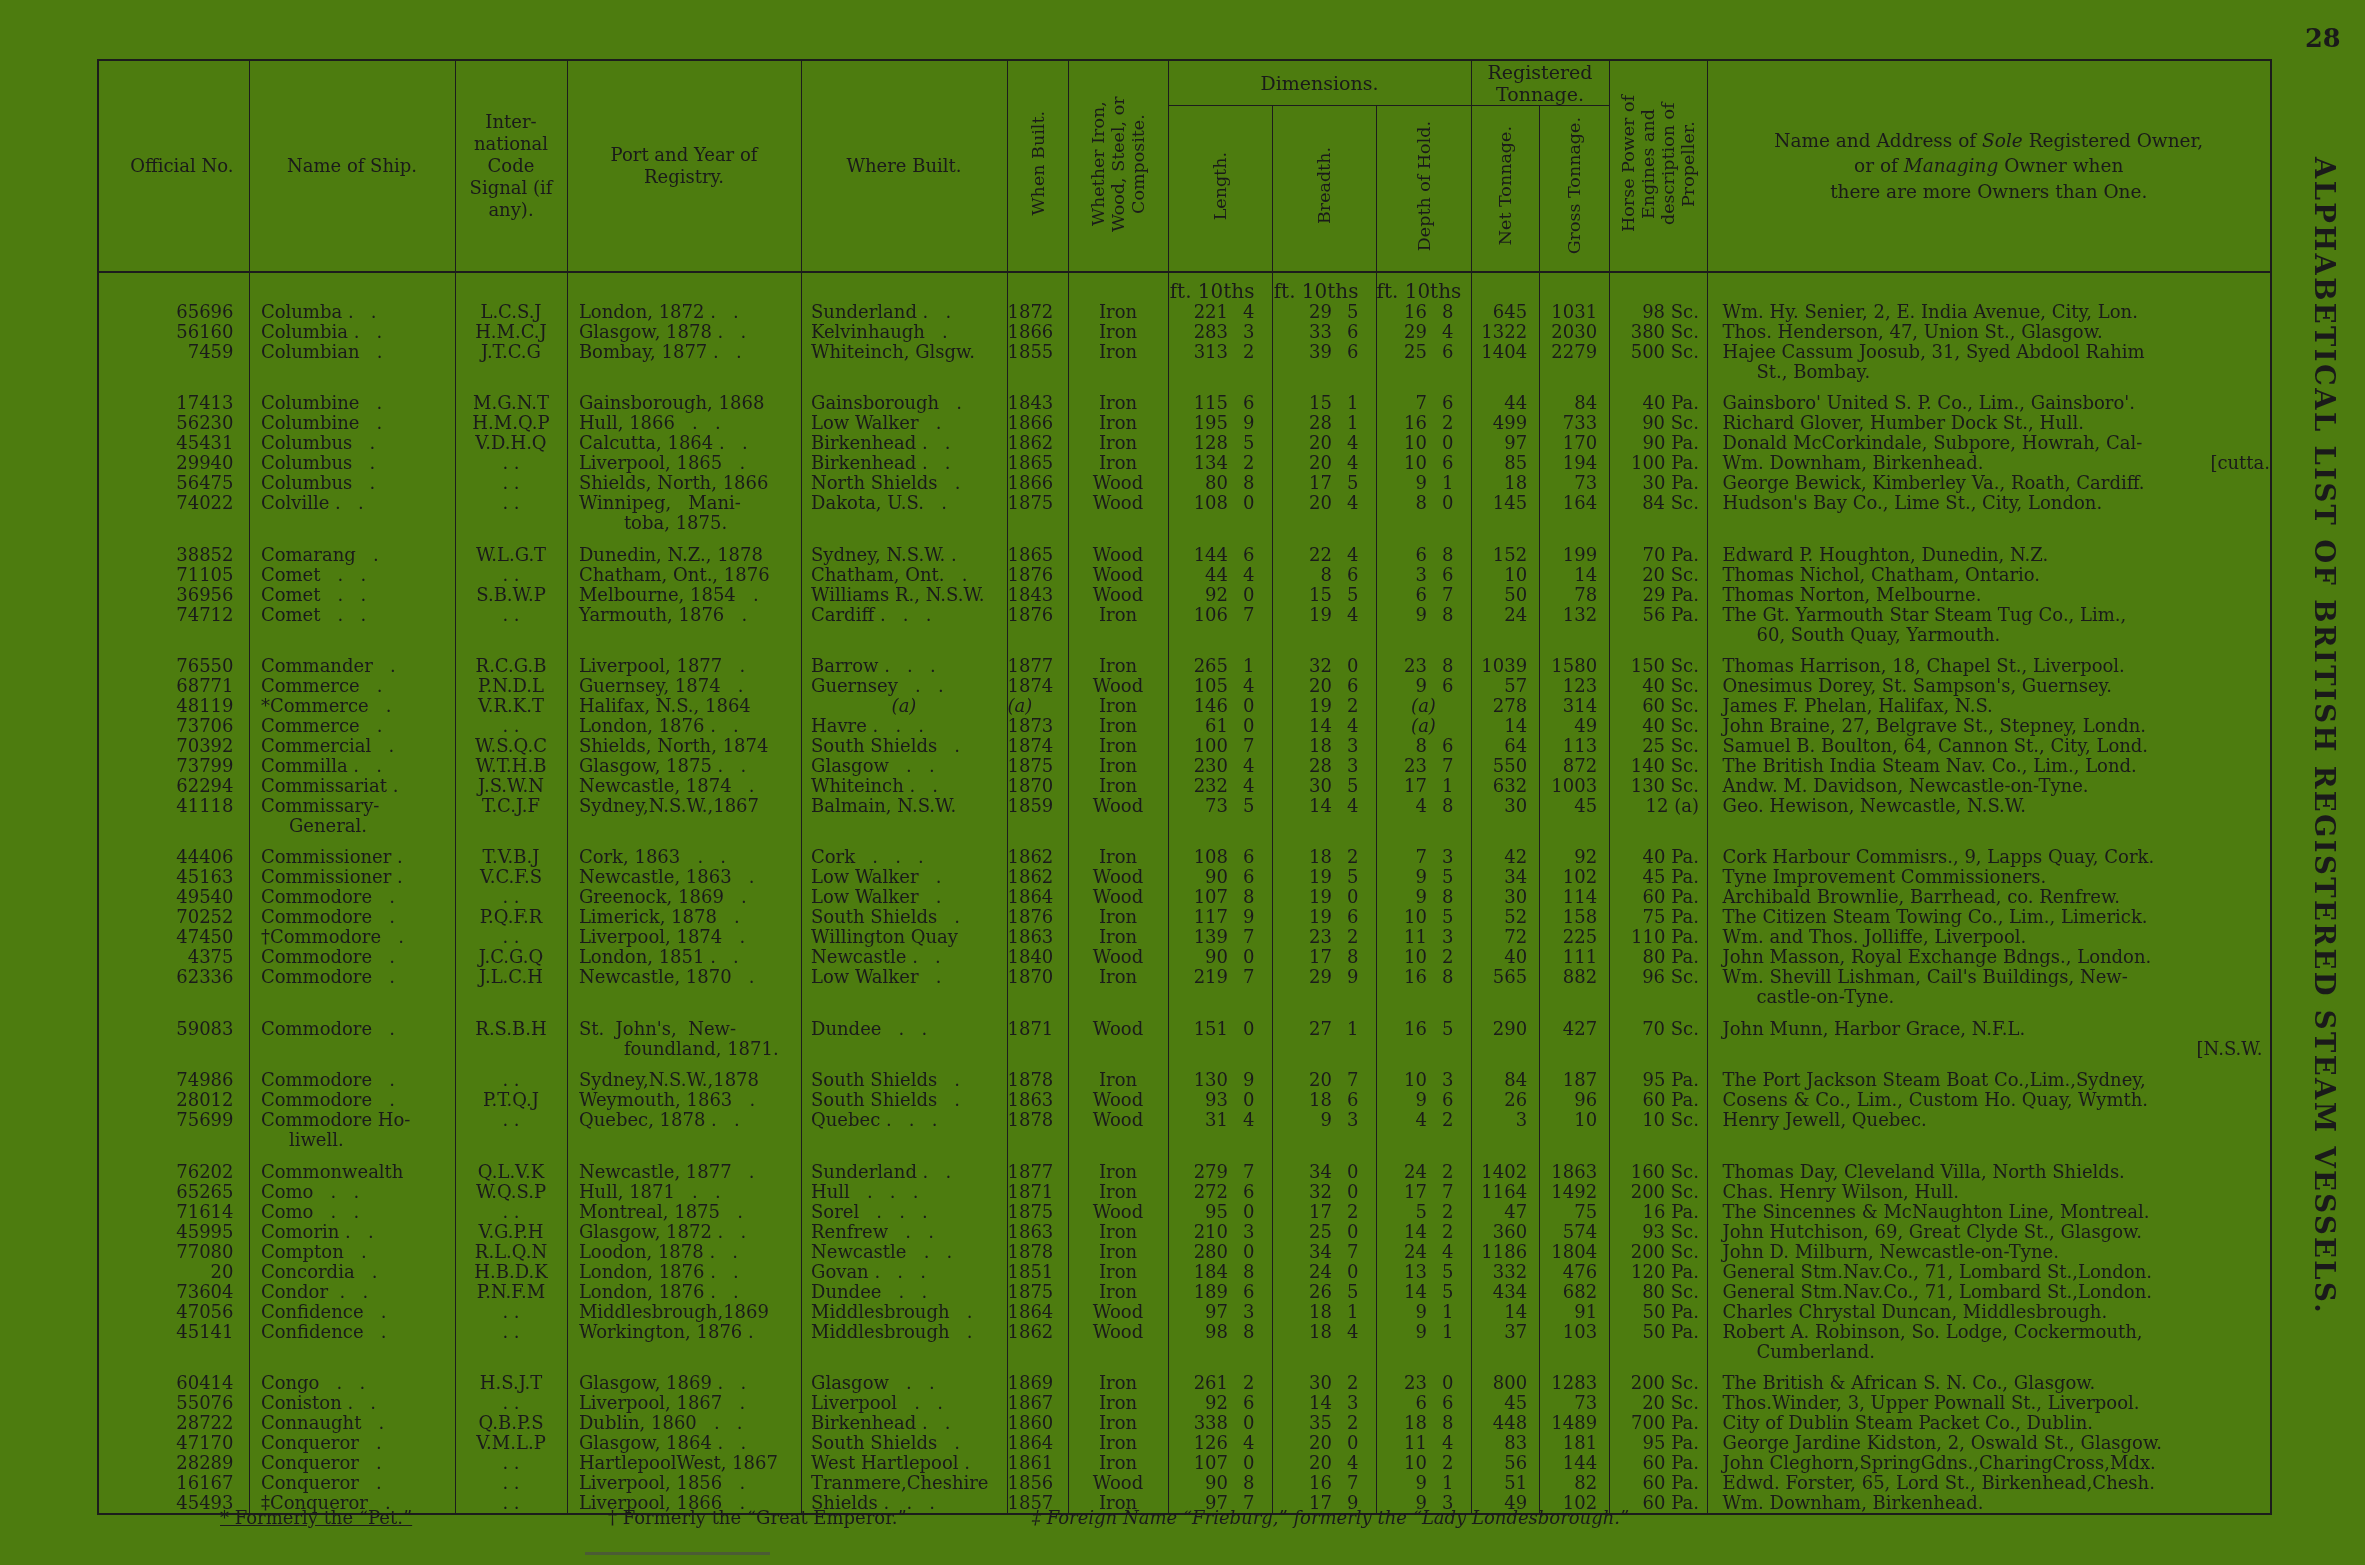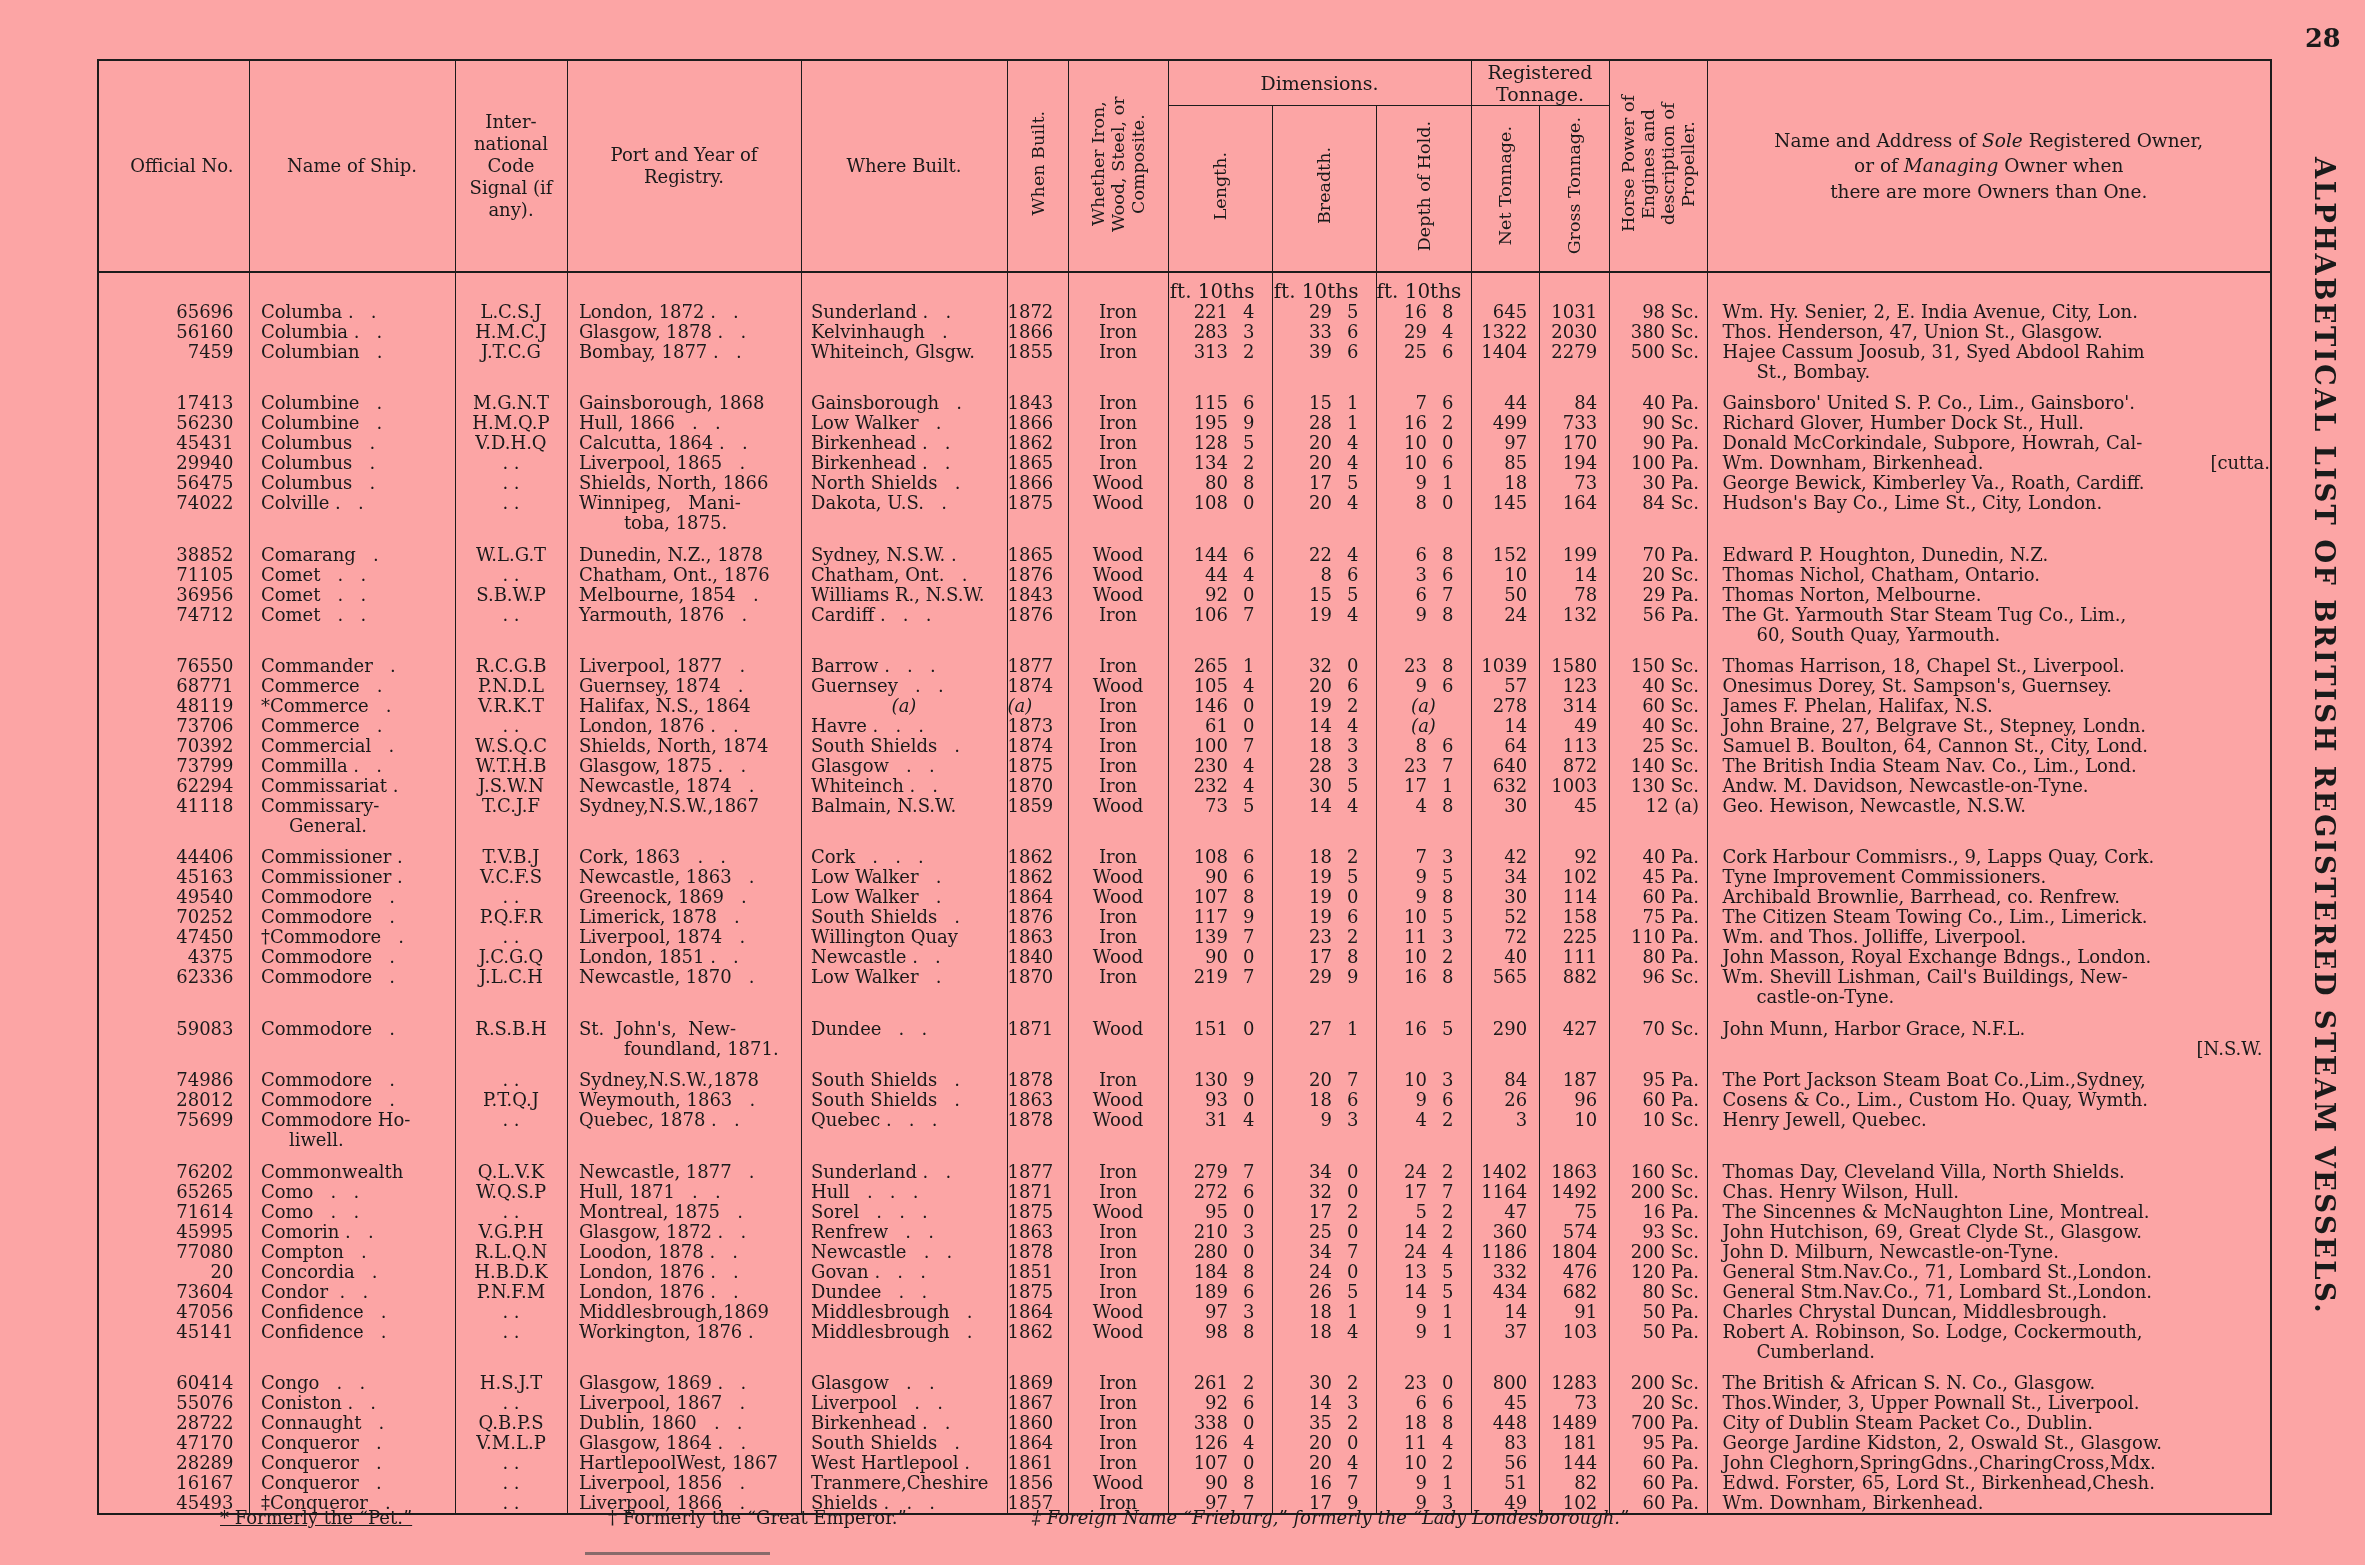--- a/index.html
+++ b/index.html
@@ -1,18 +1,18 @@
 <!DOCTYPE html>
 <html style="font-size:15px"><head>
 <meta charset="utf-8">
 <style>
   html,body { margin:0; padding:0; background:#e8e8e6; }
   .sheet {
     position:relative; width:2366px; height:1565px; margin:0 auto;
-    background:#fca5a5; color:#1a1a1a;
+    background:#4d7c0f; color:#1a1a1a;
     font-family:"DejaVu Serif", "Liberation Serif", serif;
     overflow:hidden;
   }
   table.register {
     position:absolute; left:97px; top:59px; width:2174px;
     border-collapse:collapse; table-layout:fixed;
     border:2.8px solid #1c1c1c;
   }
   th, td { border-left:1.9px solid #1c1c1c; font-weight:normal; margin:0; }
   thead th { text-align:center; vertical-align:middle; font-size:18px; line-height:22px; padding:0 3.8px; }
@@ -471,21 +471,21 @@
           <td class="c-no">73799</td>
           <td class="c-name">Commilla .   .</td>
           <td class="c-code">W.T.H.B</td>
           <td class="c-port">Glasgow, 1875 .   .</td>
           <td class="c-where">Glasgow   .   .</td>
           <td class="c-when">1875</td>
           <td class="c-mat">Iron</td>
           <td class="c-len"><span>230</span><span class="tn">4</span></td>
           <td class="c-br"><span>28</span><span class="tn">3</span></td>
           <td class="c-dep"><span>23</span><span class="tn">7</span></td>
-          <td class="c-net">640</td>
+          <td class="c-net">550</td>
           <td class="c-gross">872</td>
           <td class="c-hp">140 Sc.</td>
           <td class="c-owner"><div class="ow1">The British India Steam Nav. Co., Lim., Lond.</div></td>
         </tr>
         <tr>
           <td class="c-no">62294</td>
           <td class="c-name">Commissariat .</td>
           <td class="c-code">J.S.W.N</td>
           <td class="c-port">Newcastle, 1874   .</td>
           <td class="c-where">Whiteinch .   .</td>

